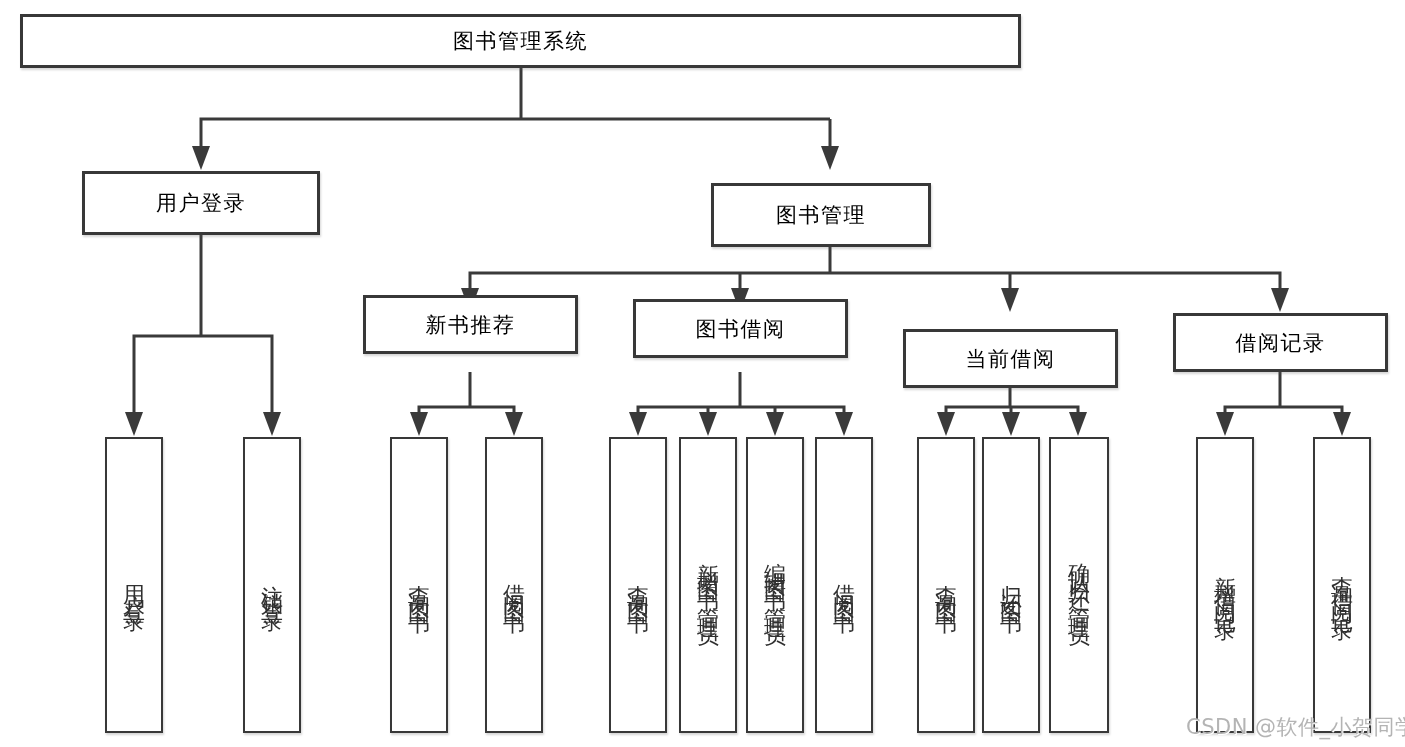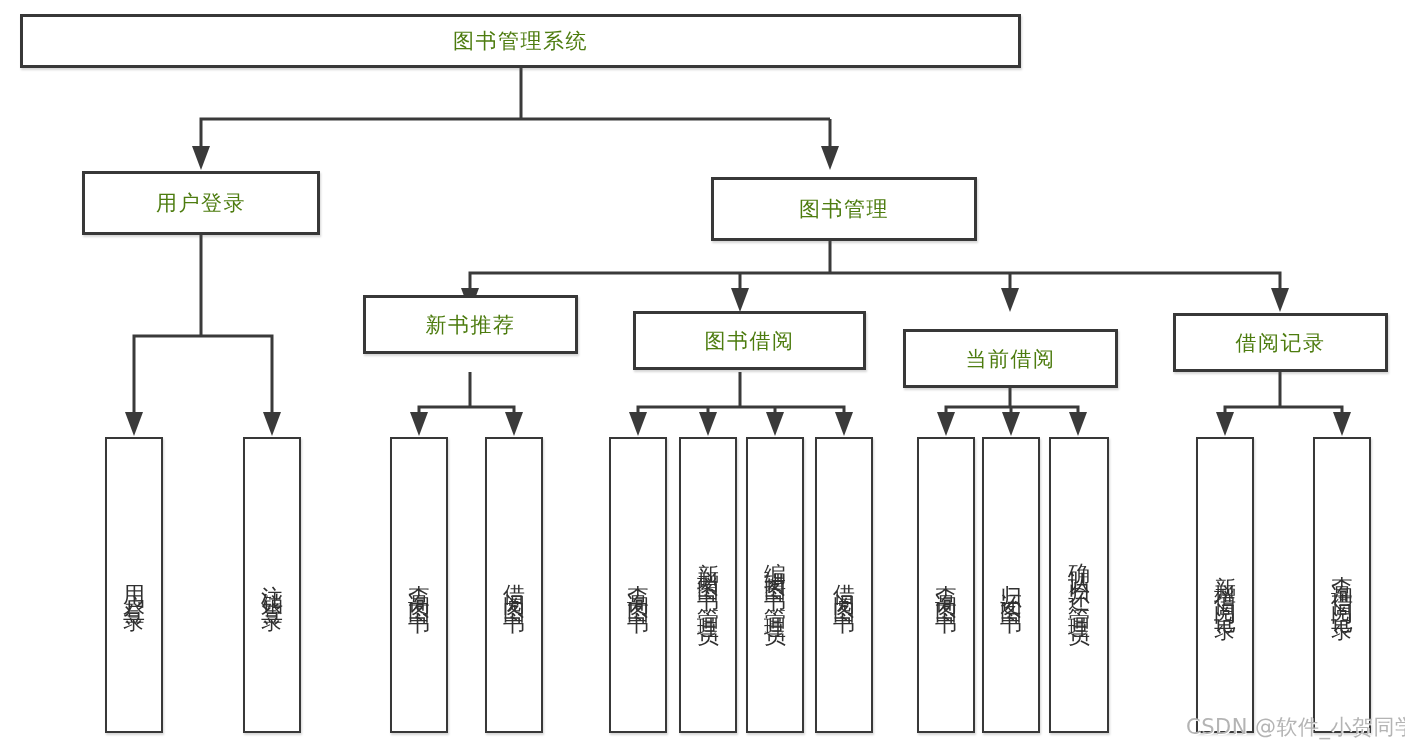--- a/index.html
+++ b/index.html
@@ -32,21 +32,21 @@
     z-index: 2;
   }
   .leaf {
     top: 437px;
     width: 58px;
     height: 296px;
     border-width: 2.5px;
   }
   .label-h {
     font-size: 21px;
-    color: #4d7c0f;
+    color: #000000;
     letter-spacing: 1.5px;
     white-space: nowrap;
   }
   .label-v {
     writing-mode: vertical-rl;
     text-orientation: mixed;
     font-size: 22px;
     letter-spacing: 9px;
     line-height: 1;
     color: #303030;
@@ -116,28 +116,28 @@
     </g>
   </svg>
 
   <div class="node" style="left:20px;top:14px;width:1001px;height:54px">
     <span class="label-h">图书管理系统</span>
   </div>
 
   <div class="node" style="left:82px;top:171px;width:238px;height:64px">
     <span class="label-h">用户登录</span>
   </div>
-  <div class="node" style="left:711px;top:177px;width:266px;height:64px">
+  <div class="node" style="left:711px;top:183px;width:220px;height:64px">
     <span class="label-h">图书管理</span>
   </div>
 
   <div class="node" style="left:363px;top:295px;width:215px;height:59px">
     <span class="label-h">新书推荐</span>
   </div>
-  <div class="node" style="left:633px;top:311px;width:233px;height:59px">
+  <div class="node" style="left:633px;top:299px;width:215px;height:59px">
     <span class="label-h">图书借阅</span>
   </div>
   <div class="node" style="left:903px;top:329px;width:215px;height:59px">
     <span class="label-h">当前借阅</span>
   </div>
   <div class="node" style="left:1173px;top:313px;width:215px;height:59px">
     <span class="label-h">借阅记录</span>
   </div>
 
   <div class="node leaf" style="left:105px">

